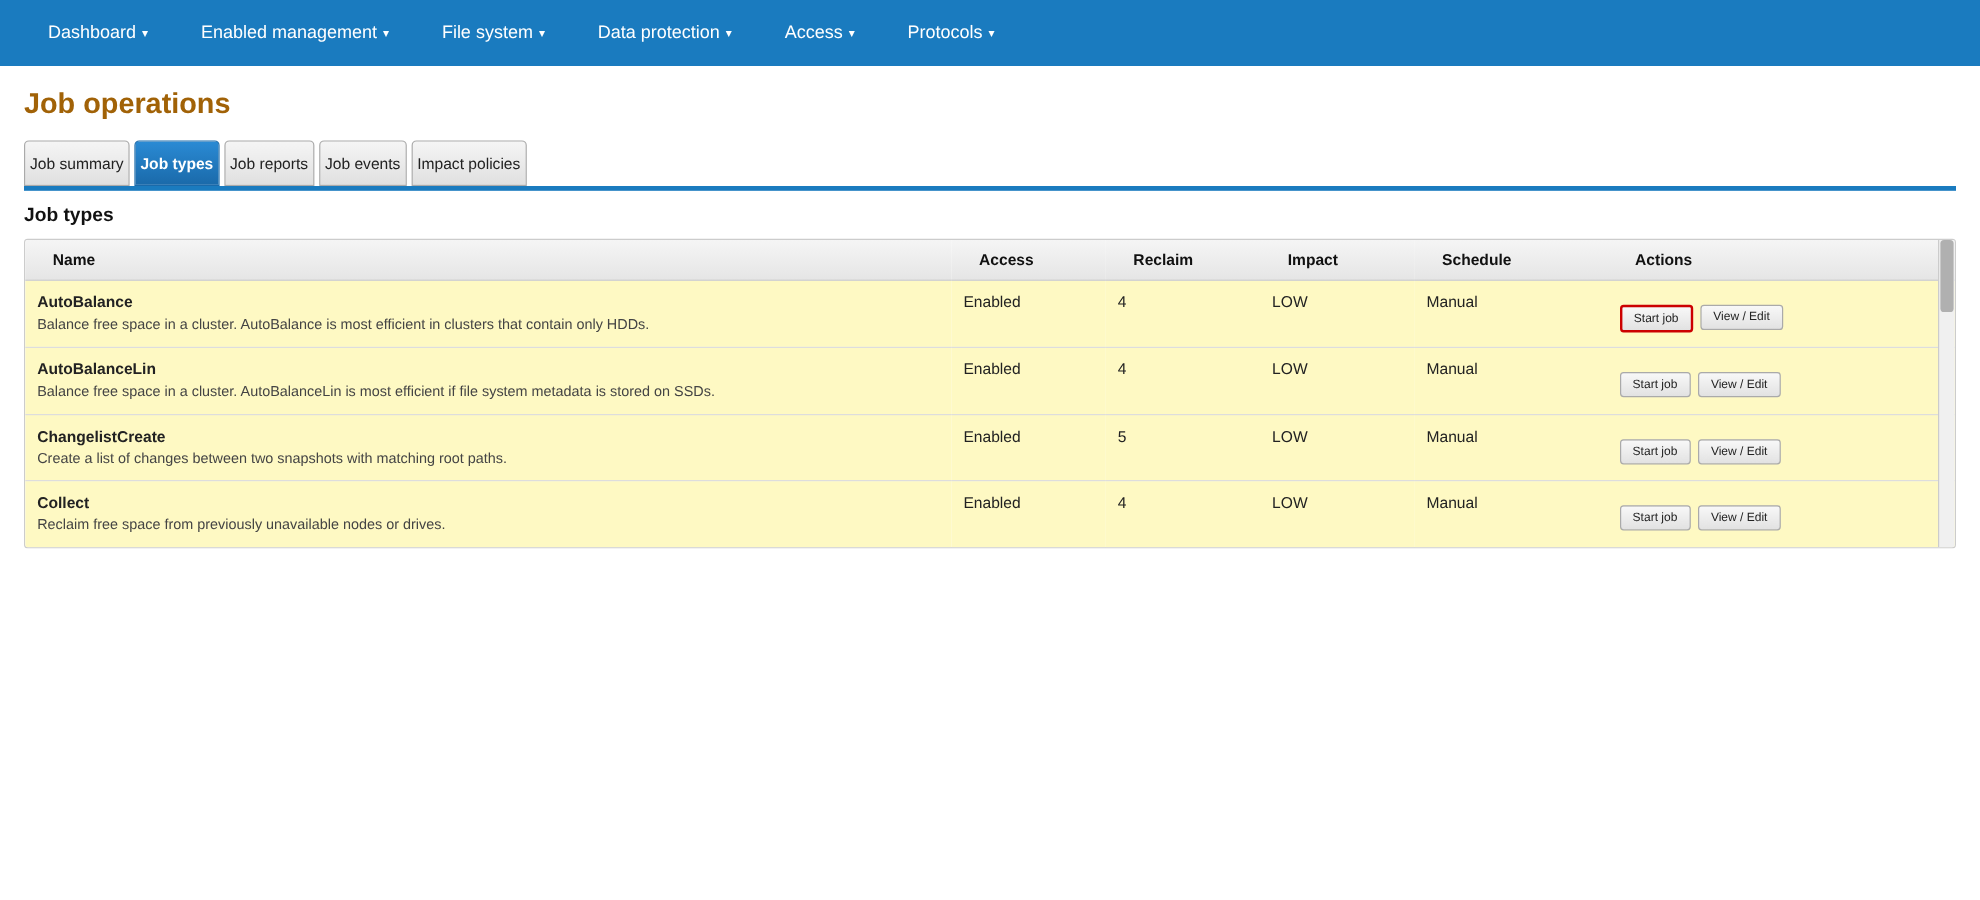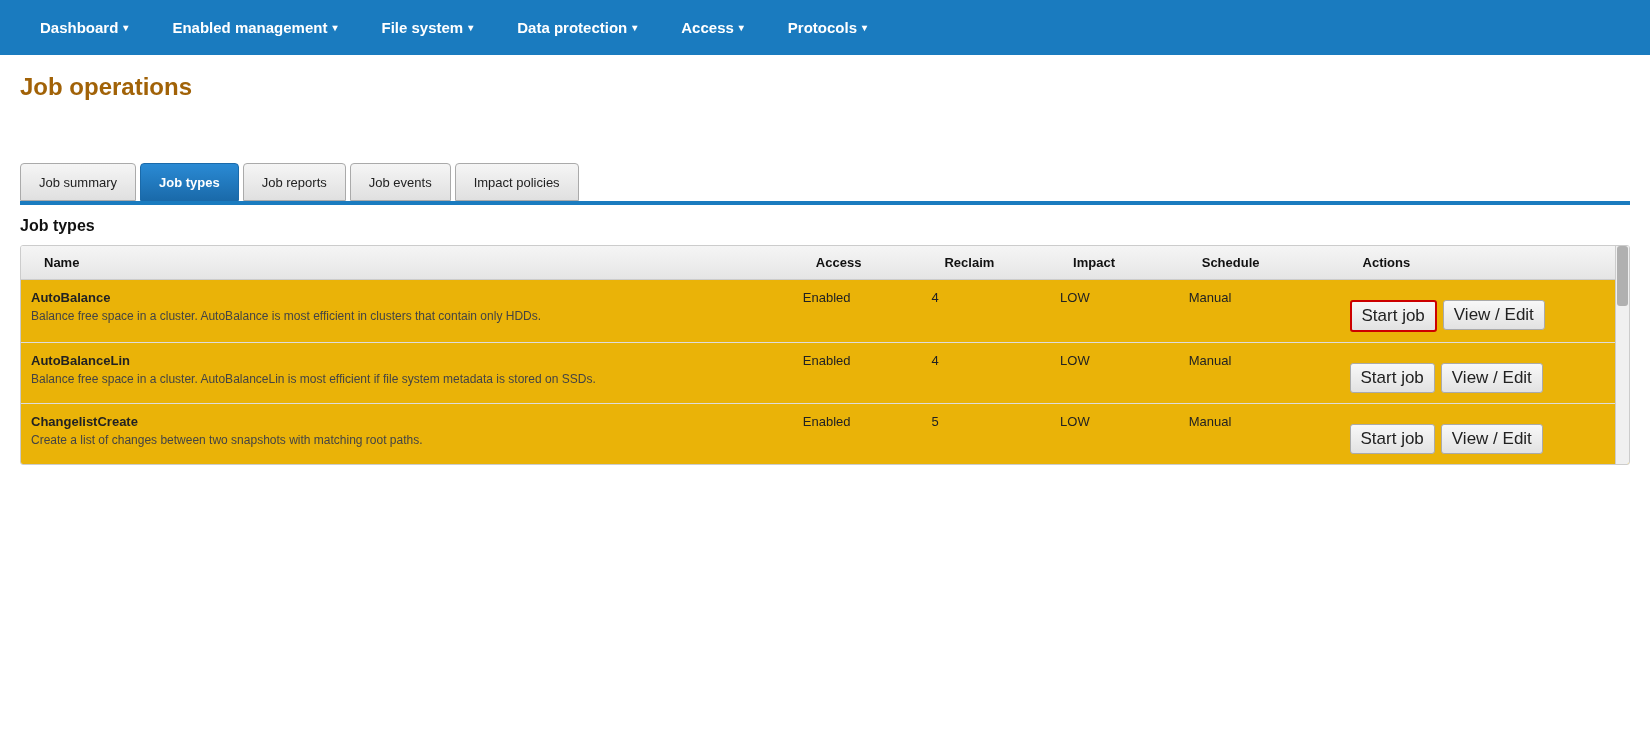--- a/index.html
+++ b/index.html
@@ -10,21 +10,21 @@
       background: #1a7bbf;
       display: flex;
       align-items: center;
       height: 55px;
       padding: 0 18px;
       gap: 0;
     }
     .nav-item {
       color: #fff;
       font-size: 15px;
-      font-weight: bold;
+      font-weight: normal;
       padding: 0 22px;
       height: 55px;
       display: flex;
       align-items: center;
       cursor: pointer;
       white-space: nowrap;
       user-select: none;
     }
     .nav-arrow {
       font-size: 10px;
@@ -44,32 +44,31 @@
     }
 
     
     .tabs-container {
       display: flex;
       align-items: flex-end;
       gap: 4px;
       margin-bottom: 0;
     }
     .tab-btn {
-      padding: 7px 18px;
+      padding: 7px 4px;
       border: 1px solid #aaa;
       border-radius: 4px 4px 0 0;
       background: linear-gradient(to bottom, #f5f5f5, #e0e0e0);
       cursor: pointer;
       font-size: 13px;
       font-weight: normal;
       color: #222;
       height: 38px;
       display: flex;
       align-items: center;
-      margin-top: 46px;
     }
     .tab-btn.active {
       background: linear-gradient(to bottom, #2a8ad4, #1a6aaa);
       color: #fff;
       font-weight: bold;
       border-color: #1a6aaa;
     }
     .tab-underline {
       height: 4px;
       background: #1a7bbf;
@@ -114,21 +113,21 @@
 
     th.col-name { width: 48%; }
     th.col-state { width: 8%; }
     th.col-priority { width: 8%; }
     th.col-impact { width: 8%; }
     th.col-schedule { width: 10%; }
     th.col-actions { width: 18%; }
 
     tbody tr {
       border-bottom: 1px solid #ddd;
-      background: #eab308;
+      background: #fef9c3;
     }
     tbody tr:last-child { border-bottom: none; }
 
     tbody td {
       padding: 10px 10px;
       vertical-align: top;
       font-size: 13px;
       color: #222;
     }
 
@@ -148,21 +147,21 @@
       align-items: flex-start;
       padding-top: 10px;
     }
 
     .btn {
       padding: 4px 10px;
       border: 1px solid #aaa;
       border-radius: 3px;
       background: linear-gradient(to bottom, #f8f8f8, #e2e2e2);
       cursor: pointer;
-      font-size: 17px;
+      font-size: 10px;
       color: #222;
       white-space: nowrap;
     }
 
     .btn-start-highlighted {
       border: 2px solid #cc0000;
     }
 
     
     .table-scroll-wrapper {
@@ -287,20 +286,36 @@
               <td>5</td>
               <td>LOW</td>
               <td>Manual</td>
               <td>
                 <div class="actions-cell">
                   <button class="btn">Start job</button>
                   <button class="btn">View / Edit</button>
                 </div>
               </td>
             </tr>
+            <tr>
+              <td>
+                <div class="job-name">Collect</div>
+                <div class="job-desc">Reclaim free space from previously unavailable nodes or drives.</div>
+              </td>
+              <td>Enabled</td>
+              <td>4</td>
+              <td>LOW</td>
+              <td>Manual</td>
+              <td>
+                <div class="actions-cell">
+                  <button class="btn">Start job</button>
+                  <button class="btn">View / Edit</button>
+                </div>
+              </td>
+            </tr>
           </tbody>
       </table>
       <div class="scrollbar-track">
         <div class="scrollbar-thumb"></div>
       </div>
     </div>
   </div>
 </div>
 
 </body></html>

